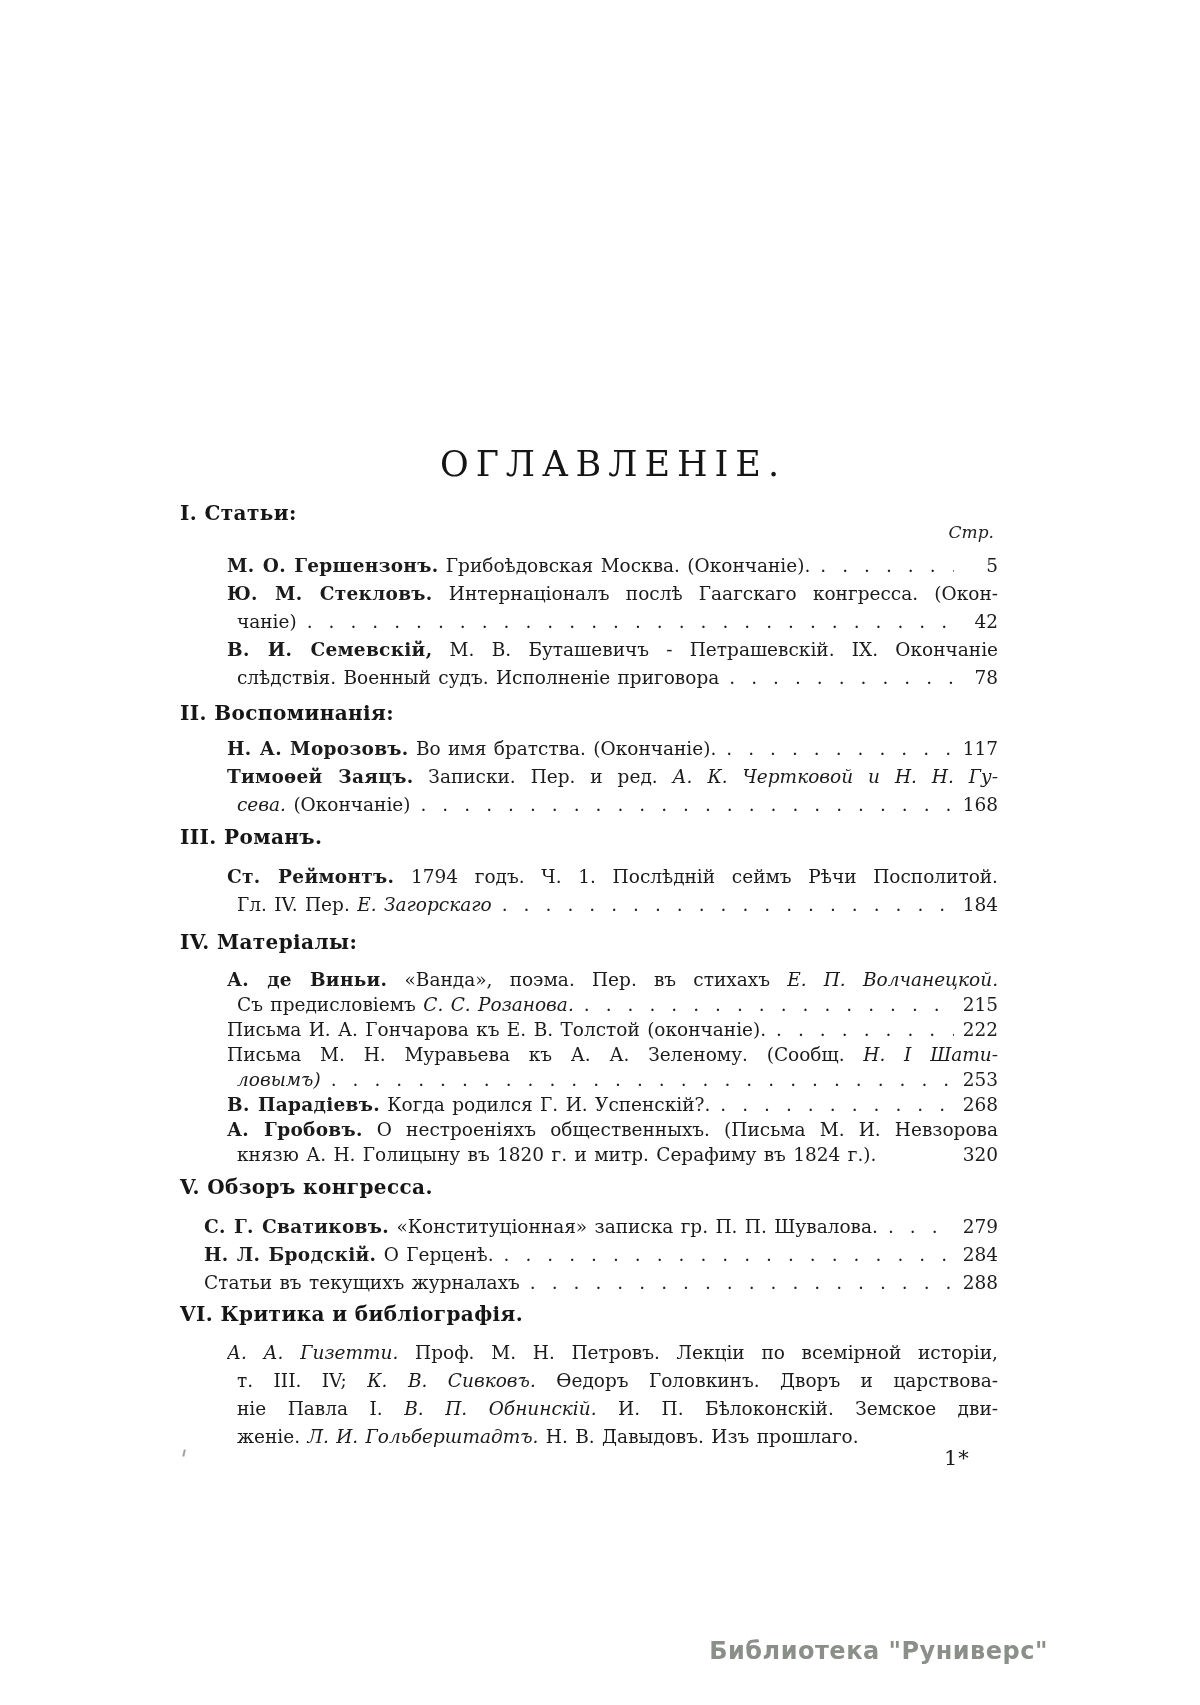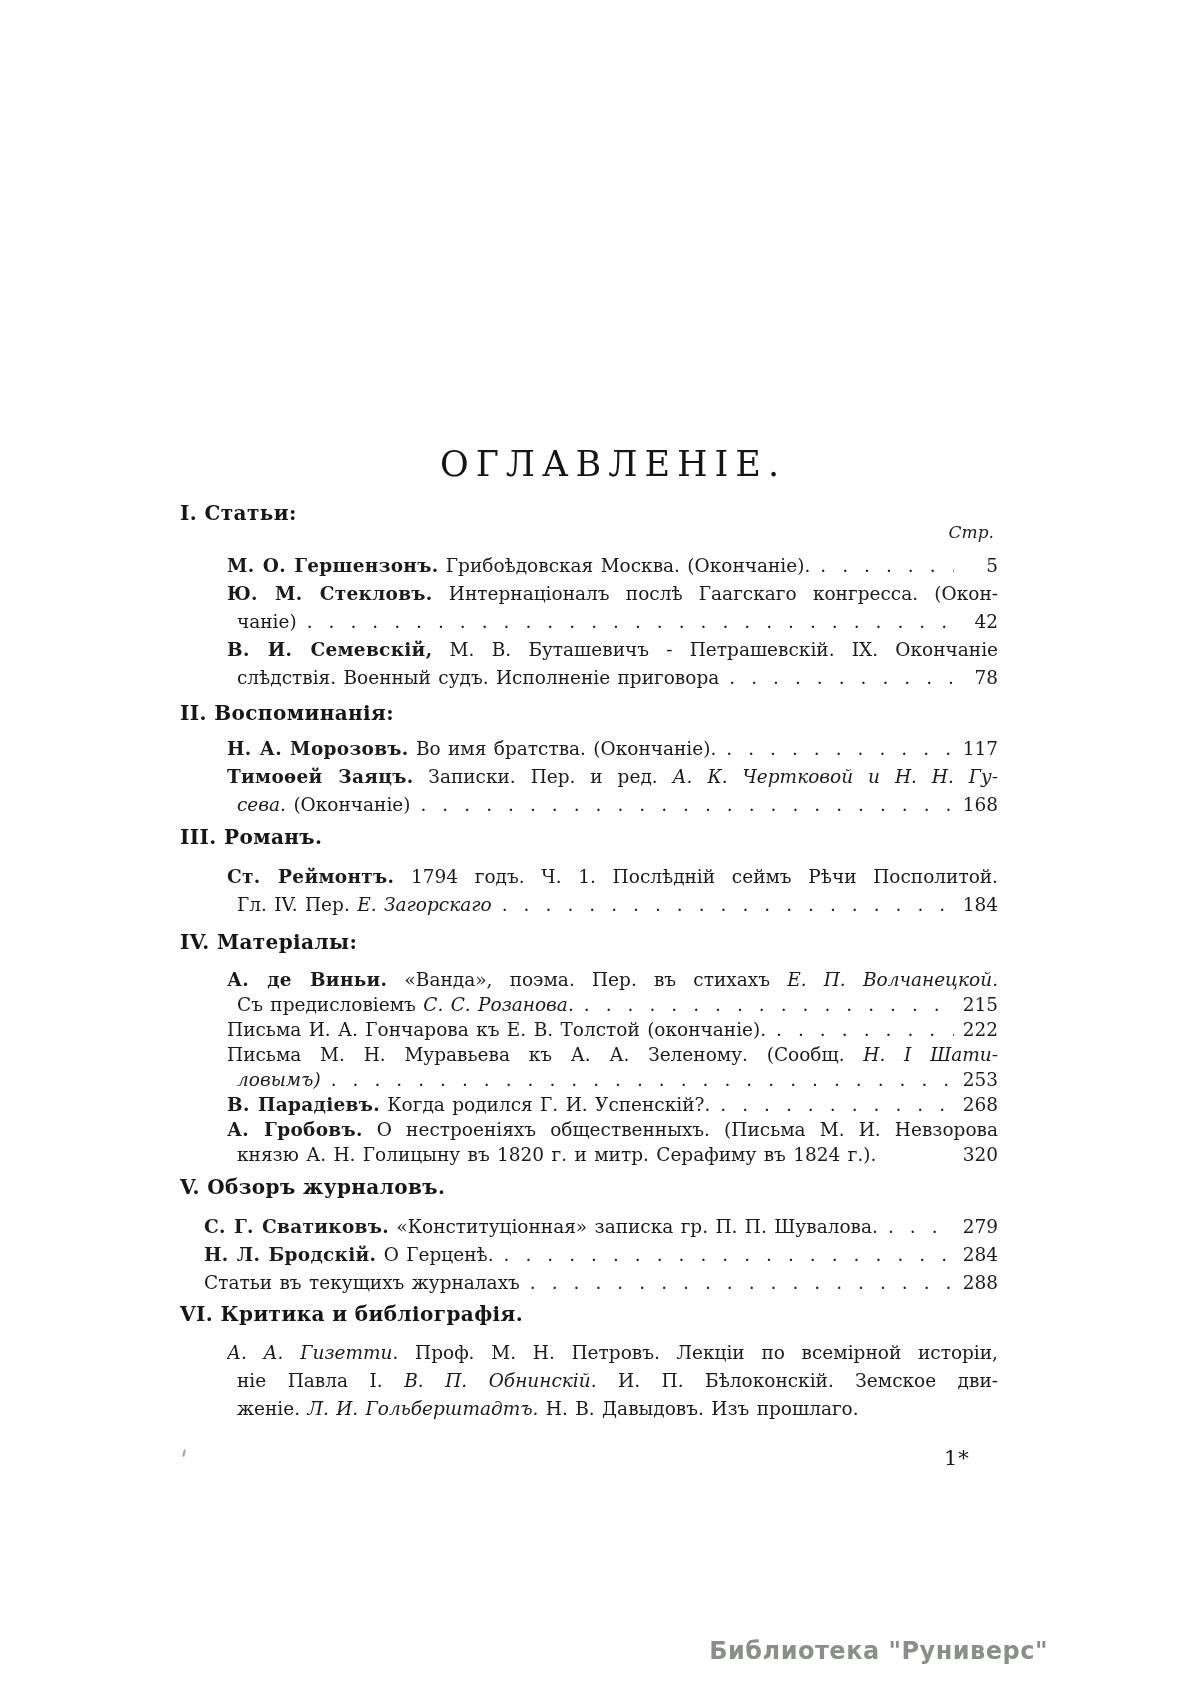--- a/index.html
+++ b/index.html
@@ -134,38 +134,39 @@
         <div class="entry">
           <div class="line"><span class="text"><span class="b">В. Парадіевъ.</span><span> Когда родился Г. И. Успенскій?.</span></span><span class="leader">............................................................</span><span class="pagenum">268</span></div>
         </div>
         <div class="entry">
           <div class="line fill"><span class="text"><span class="b">А. Гробовъ.</span><span> О нестроеніяхъ общественныхъ. (Письма М. И. Невзорова</span></span></div>
           <div class="line cont"><span class="text"><span>князю А. Н. Голицыну въ 1820 г. и митр. Серафиму въ 1824 г.).</span></span><span class="leader empty"></span><span class="pagenum">320</span></div>
         </div>
       </div>
     </div>
     <div class="section sec-4">
-      <h2>V. Обзоръ журналовъ.</h2>
+      <h2>V. Обзоръ конгресса.</h2>
       <div class="entries">
         <div class="entry">
           <div class="line"><span class="text"><span class="b">С. Г. Сватиковъ.</span><span> «Конституціонная» записка гр. П. П. Шувалова.</span></span><span class="leader">............................................................</span><span class="pagenum">279</span></div>
         </div>
         <div class="entry">
           <div class="line"><span class="text"><span class="b">Н. Л. Бродскій.</span><span> О Герценѣ.</span></span><span class="leader">............................................................</span><span class="pagenum">284</span></div>
         </div>
         <div class="entry">
           <div class="line"><span class="text"><span>Статьи въ текущихъ журналахъ</span></span><span class="leader">............................................................</span><span class="pagenum">288</span></div>
         </div>
       </div>
     </div>
     <div class="section sec-5">
       <h2>VI. Критика и библіографія.</h2>
       <div class="entries">
         <div class="entry">
           <div class="line fill"><span class="text"><span class="i">А. А. Гизетти.</span><span> Проф. М. Н. Петровъ. Лекціи по всемірной исторіи,</span></span></div>
+          <div class="line fill cont"><span class="text"><span>т. III. IV; </span><span class="i">К. В. Сивковъ.</span><span> Ѳедоръ Головкинъ. Дворъ и царствова-</span></span></div>
           <div class="line fill cont"><span class="text"><span>ніе Павла I. </span><span class="i">В. П. Обнинскій.</span><span> И. П. Бѣлоконскій. Земское дви-</span></span></div>
           <div class="line cont"><span class="text"><span>женіе. </span><span class="i">Л. И. Гольберштадтъ.</span><span> Н. В. Давыдовъ. Изъ прошлаго.</span></span></div>
         </div>
       </div>
     </div>
   </div>
 
 <div class="signature">1*</div>
 
 <div class="scan-tick"></div>

